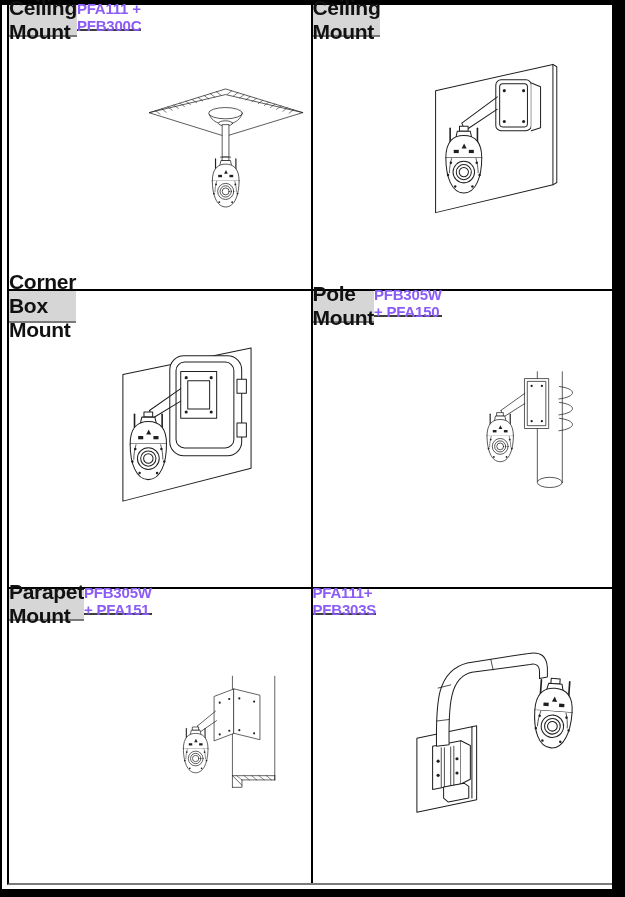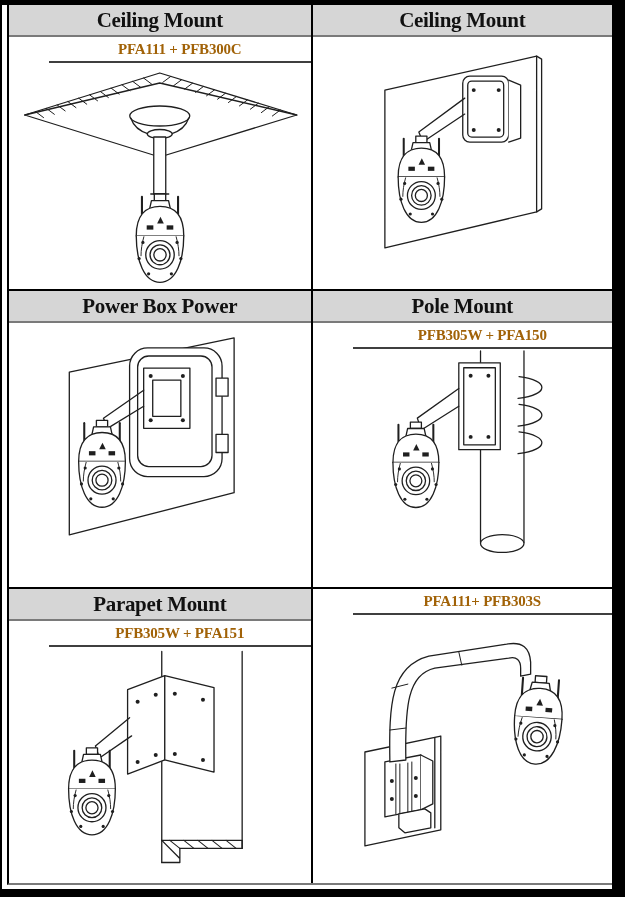--- a/index.html
+++ b/index.html
@@ -2,29 +2,29 @@
 <html><head>
 <meta charset="utf-8">
 <style>
   html,body{margin:0;padding:0;background:#222;}
   .page{position:relative;width:625px;height:897px;background:#000;margin:0 auto;
         font-family:"Liberation Sans","DejaVu Sans",sans-serif;}
   .sheet{position:absolute;left:2px;top:5px;right:13px;bottom:8px;background:#fff;}
   .mount-table{position:absolute;left:5px;top:0;right:0;bottom:4px;
                border-left:2px solid #000;border-bottom:2px solid #7a7a7a;
                display:grid;grid-template-columns:1fr 1fr;grid-template-rows:284px 298px auto;}
-  .cell{display:flex;flex-direction:column;min-height:0;background:#fff;font-family:Liberation Serif, serif;}
+  .cell{display:flex;flex-direction:row;min-height:0;background:#fff;}
   .cell:nth-child(even){border-left:2px solid #000;}
   .cell:nth-child(n+3){border-top:2px solid #000;}
   .cell-header{height:30px;flex:0 0 30px;background:#d6d6d6;border-bottom:2px solid #7a7a7a;
                display:flex;align-items:center;justify-content:center;
                font-size:21px;font-weight:700;color:#111;letter-spacing:-0.3px;}
   .cell-part{height:24px;flex:0 0 24px;background:#fff;border-bottom:2px solid #3f3f3f;
              display:flex;align-items:center;justify-content:center;
-             font-size:15px;font-weight:700;color:#a16207;letter-spacing:-0.2px;margin-left:40px;}
+             font-size:15px;font-weight:700;color:#8b5cf6;letter-spacing:-0.2px;}
   .cell-art{flex:1 1 auto;min-height:0;display:flex;align-items:center;justify-content:center;overflow:hidden;}
   .cell-art svg{width:100%;height:100%;}
   .defs-holder{position:absolute;width:0;height:0;overflow:hidden;}
 </style>
 </head>
 <body>
 
 <svg class="defs-holder" aria-hidden="true">
   <defs>
     <g id="cam" stroke="#1f1f1f" stroke-width="1.4" fill="#fff" stroke-linejoin="round" stroke-linecap="round">
@@ -95,21 +95,21 @@
                   <circle cx="186" cy="80" r="2"></circle>
               </g>
               <path d="M152,48 L106,82 M152,64 L110,92 M106,82 L110,92"></path>
             </g>
             <use href="#cam" transform="translate(76,86) scale(0.93)"></use>
           </svg>
         </div>
       </div>
 
       <div class="cell">
-        <div class="cell-header">Power Box Power</div>
+        <div class="cell-header">Corner Box Mount</div>
         <div class="cell-art">
           <svg viewBox="0 0 300 241" preserveAspectRatio="xMidYMid meet">
             <g stroke="#1f1f1f" stroke-width="1.3" fill="none" stroke-linejoin="round" stroke-linecap="round">
               <path d="M60,38 L224,4 L224,158 L60,200 Z" fill="#fff"></path>
               <rect x="120" y="14" width="92" height="128" rx="18" fill="#fff"></rect>
               <rect x="128" y="22" width="74" height="110" rx="11"></rect>
               <path d="M206,44 h12 v18 h-12 Z M206,100 h12 v18 h-12 Z" fill="#fff"></path>
               <rect x="134" y="34" width="46" height="60" fill="#fff"></rect>
               <rect x="143" y="46" width="28" height="36"></rect>
               <g fill="#1f1f1f" stroke="none">

